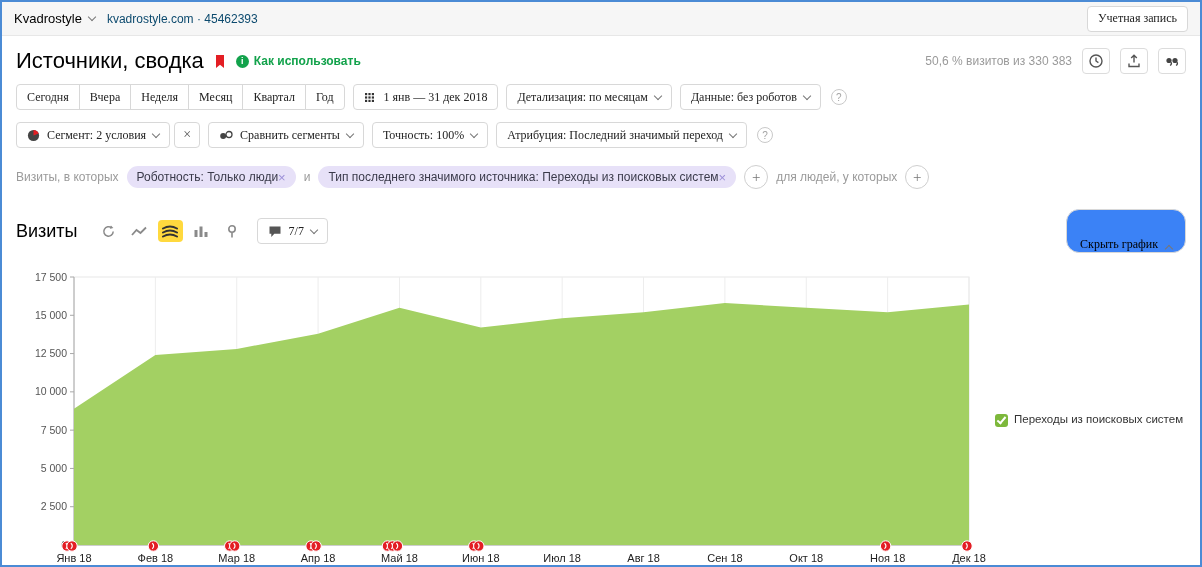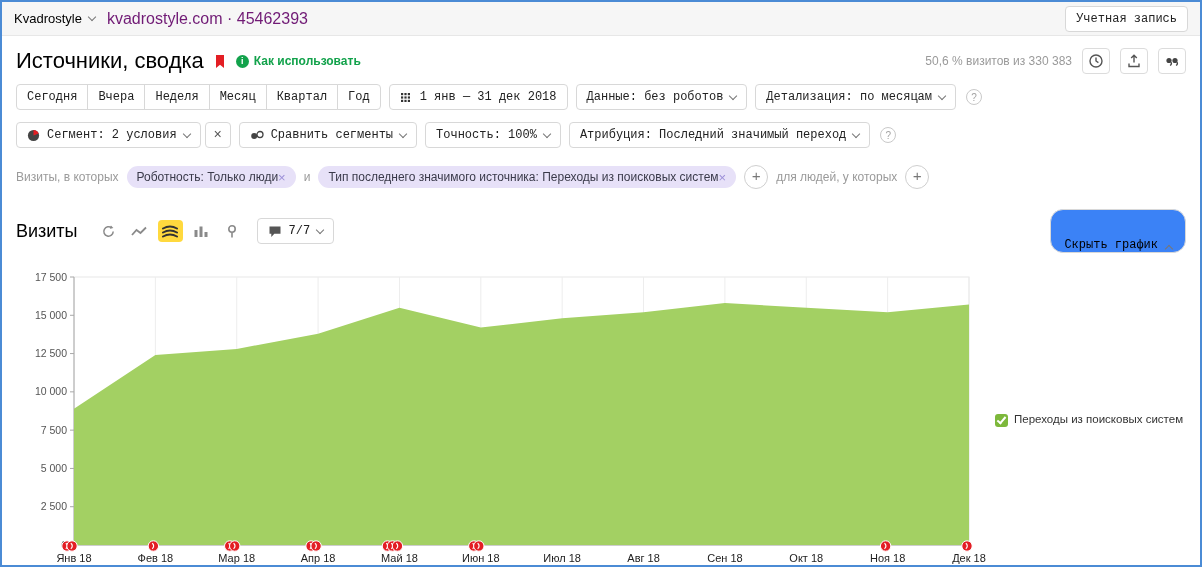--- a/index.html
+++ b/index.html
@@ -1,21 +1,21 @@
 <!DOCTYPE html>
 <html><head>
 <meta charset="utf-8">
 <style>
 *{margin:0;padding:0;box-sizing:border-box}
 html,body{width:1202px;height:567px}
 body{border:2px solid #4b8bd5;font-family:"Liberation Sans",sans-serif;background:#fff;overflow:hidden;color:#222}
-button{font-family:Liberation Mono, monospace;cursor:pointer}
+button{font-family:Liberation Serif, serif;cursor:pointer}
 .topbar{height:34px;display:flex;align-items:center;background:#f6f6f6;border-bottom:1px solid #e7e7e7;padding:0 12px;gap:12px}
 .counter-switch{display:flex;align-items:center;gap:7px;font-size:13px;color:#000;cursor:pointer}
-.counter-info{font-size:16px;color:#701a75}
+.counter-info{font-size:12px;color:#0c4a6e}
 .btn{display:inline-flex;align-items:center;gap:7px;height:26px;padding:0 10px;background:#fff;border:1px solid #d8d8d8;border-radius:4px;font-size:12px;color:#222;white-space:nowrap}
 .account-btn{margin-left:auto}
 .chev{width:6px;height:6px;border-right:1.4px solid #777;border-bottom:1.4px solid #777;transform:rotate(45deg);display:inline-block;margin-top:-3px;flex:none}
 .chev.up{transform:rotate(-135deg);margin-top:3px}
 .content{padding:0 14px}
 .header-row{display:flex;align-items:center;margin-top:12px;gap:10px}
 .page-title{font-size:22px;font-weight:400;color:#000}
 .howto{display:flex;align-items:center;gap:5px;color:#12a24b;font-size:12px;font-weight:700;cursor:pointer}
 .info-circle{width:13px;height:13px;border-radius:50%;background:#12a24b;color:#fff;font-size:9px;font-weight:700;display:flex;align-items:center;justify-content:center}
 .visits-share{margin-left:auto;font-size:12px;color:#9a9a9a;white-space:nowrap}
@@ -115,25 +115,25 @@
             <rect x="4.4" y="5.4" width="2.2" height="2.2"></rect>
             <rect x="7.8" y="5.4" width="2.2" height="2.2"></rect>
             <rect x="1" y="8.8" width="2.2" height="2.2"></rect>
             <rect x="4.4" y="8.8" width="2.2" height="2.2"></rect>
             <rect x="7.8" y="8.8" width="2.2" height="2.2"></rect>
           </g>
       </svg>
       <span>1 янв — 31 дек 2018</span>
     </button>
     <button class="btn">
+      <span>Детализация: по месяцам</span>
+      <i class="chev"></i>
+    </button>
+    <button class="btn">
       <span>Данные: без роботов</span>
-      <i class="chev"></i>
-    </button>
-    <button class="btn">
-      <span>Детализация: по месяцам</span>
       <i class="chev"></i>
     </button>
     <span class="help-circle">?</span>
   </div>
 
   <div class="row segment-row">
     <button class="btn">
       <svg width="13" height="13" viewBox="0 0 13 13">
           <circle cx="6.5" cy="6.5" r="5.6" fill="#444"></circle>
           <path d="M6.5 6.5V.9a5.6 5.6 0 0 1 5.2 3.5z" fill="#e31e24"></path>

